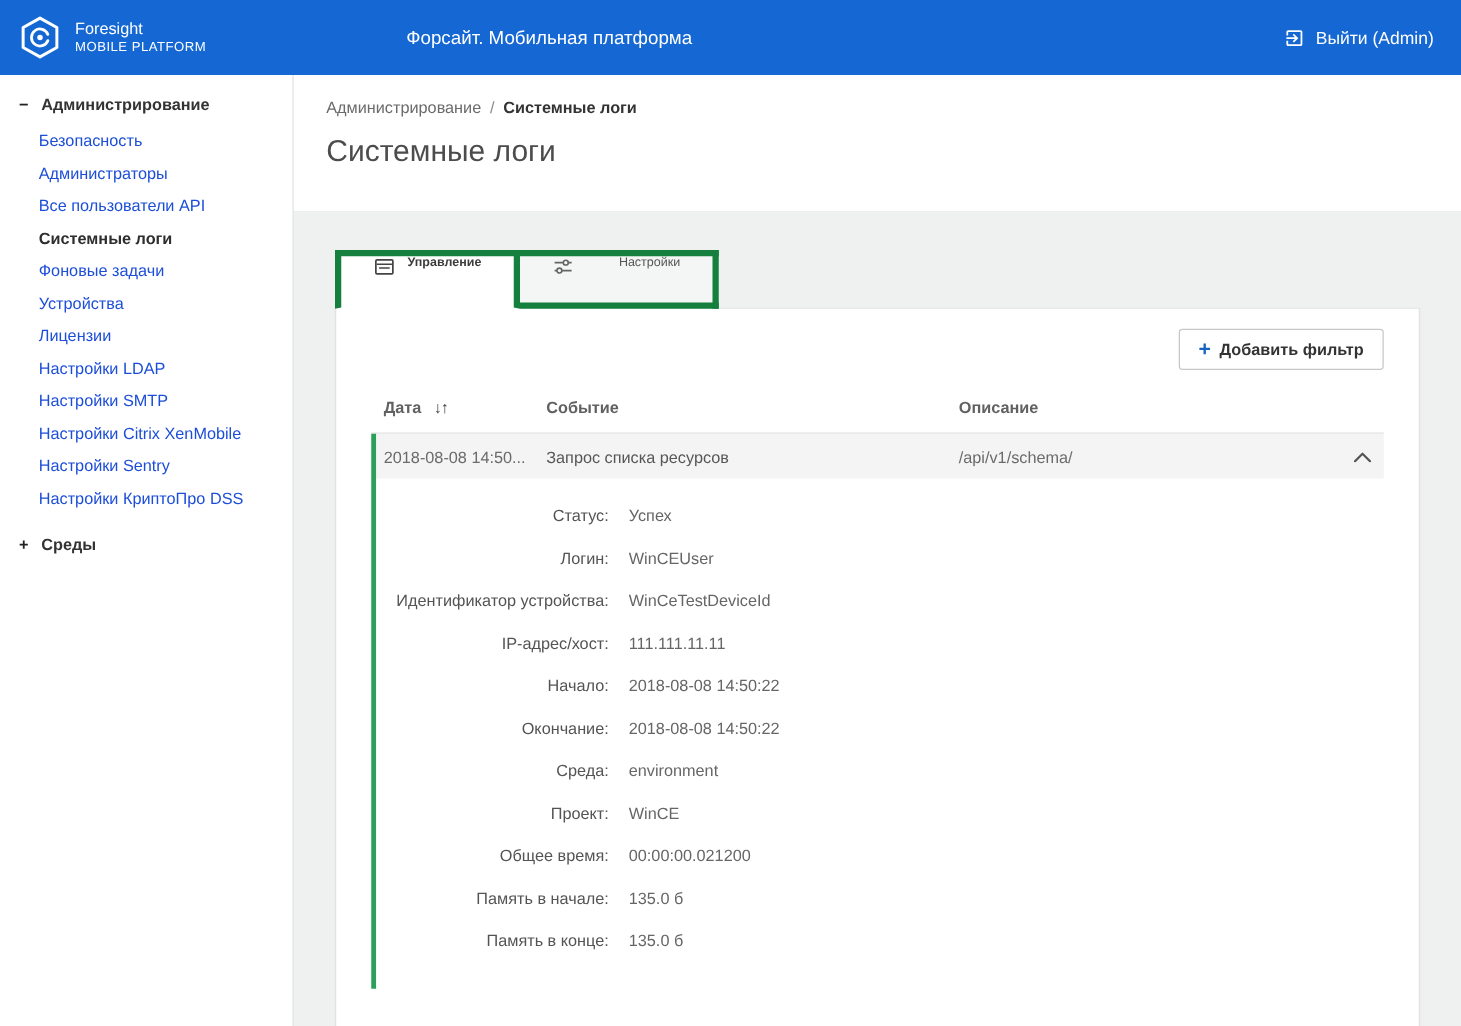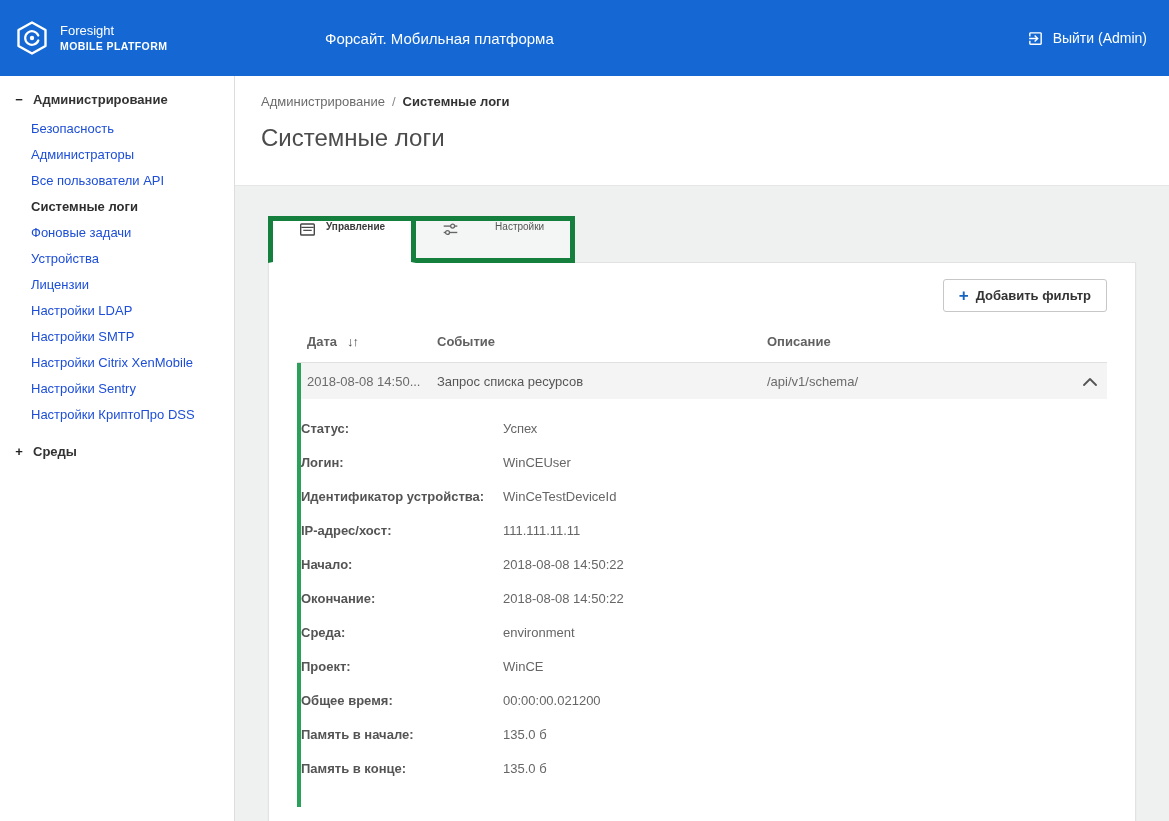--- a/index.html
+++ b/index.html
@@ -1,24 +1,24 @@
 <!DOCTYPE html>
 <html><head>
 <meta charset="utf-8">
 <style>
   * { box-sizing: border-box; margin: 0; padding: 0; }
   html, body { width: 1169px; height: 821px; overflow: hidden; background: #fff; }
   body { font-family: "Liberation Sans", "DejaVu Sans", sans-serif; color: #444; }
 
   
-  .header { height: 76px; background: #1568d3; display: flex; align-items: center; color: #fff; }
+  .header { height: 60px; background: #1568d3; display: flex; align-items: center; color: #fff; }
   .logo { display: flex; align-items: center; gap: 10px; padding-left: 14px; width: 235px; }
   .logo-text { display: flex; flex-direction: column; line-height: 1.25; }
   .logo-title { font-size: 13px; font-weight: 400; }
-  .logo-sub { font-size: 10.5px; font-weight: 700; letter-spacing: .4px; }
+  .logo-sub { font-size: 10.5px; font-weight: 400; letter-spacing: .4px; }
   .app-title { margin-left: 90px; font-size: 15px; }
   .logout { margin-left: auto; margin-right: 22px; display: flex; align-items: center; gap: 9px; font-size: 14px; cursor: pointer; }
 
   
   .shell { display: flex; height: 761px; }
   .sidebar { width: 235px; background: #fff; border-right: 1px solid #ddd; height: 100%; flex: 0 0 auto; }
   .main { flex: 1; height: 100%; display: flex; flex-direction: column; }
 
   
   .side-root { padding: 16px 14px 6px 14px; font-size: 13px; font-weight: 700; color: #333; display: flex; align-items: center; gap: 9px; cursor: pointer; }
@@ -56,21 +56,21 @@
   .sort-glyph { margin-left: 10px; font-weight: 400; font-size: 13px; color: #444; letter-spacing: -1px; cursor: pointer; }
 
   .expanded { border-left: 4px solid #2aa05a; }
   .row { background: #f4f4f4; min-height: 36px; font-size: 13px; color: #6b6b6b; cursor: pointer; }
   .row .td { padding-left: 6px; white-space: nowrap; overflow: hidden; }
   .td-event { color: #575757; }
   .chev { justify-self: end; padding-right: 10px; display: flex; align-items: center; cursor: pointer; }
 
   .details { padding: 12px 0 22px 0; background: #fff; }
   .drow { display: grid; grid-template-columns: 186px 1fr; gap: 16px; align-items: center; min-height: 34px; font-size: 13px; }
-  .dlabel { font-weight: 700; color: #545454; }
+  .dlabel { text-align: right; font-weight: 400; color: #545454; }
   .dvalue { color: #666; }
 </style>
 </head>
 <body>
 
 <header class="header">
   <div class="logo">
     <svg width="36" height="36" viewBox="0 0 36 36">
       <path d="M18 2.5 L31.5 10 L31.5 26 L18 33.5 L4.5 26 L4.5 10 Z" fill="none" stroke="#fff" stroke-width="2.4" stroke-linejoin="round"></path>
       <path d="M24.3 20.5 A6.8 6.8 0 1 1 24.3 15.5" fill="none" stroke="#fff" stroke-width="2.2" stroke-linecap="round"></path>

